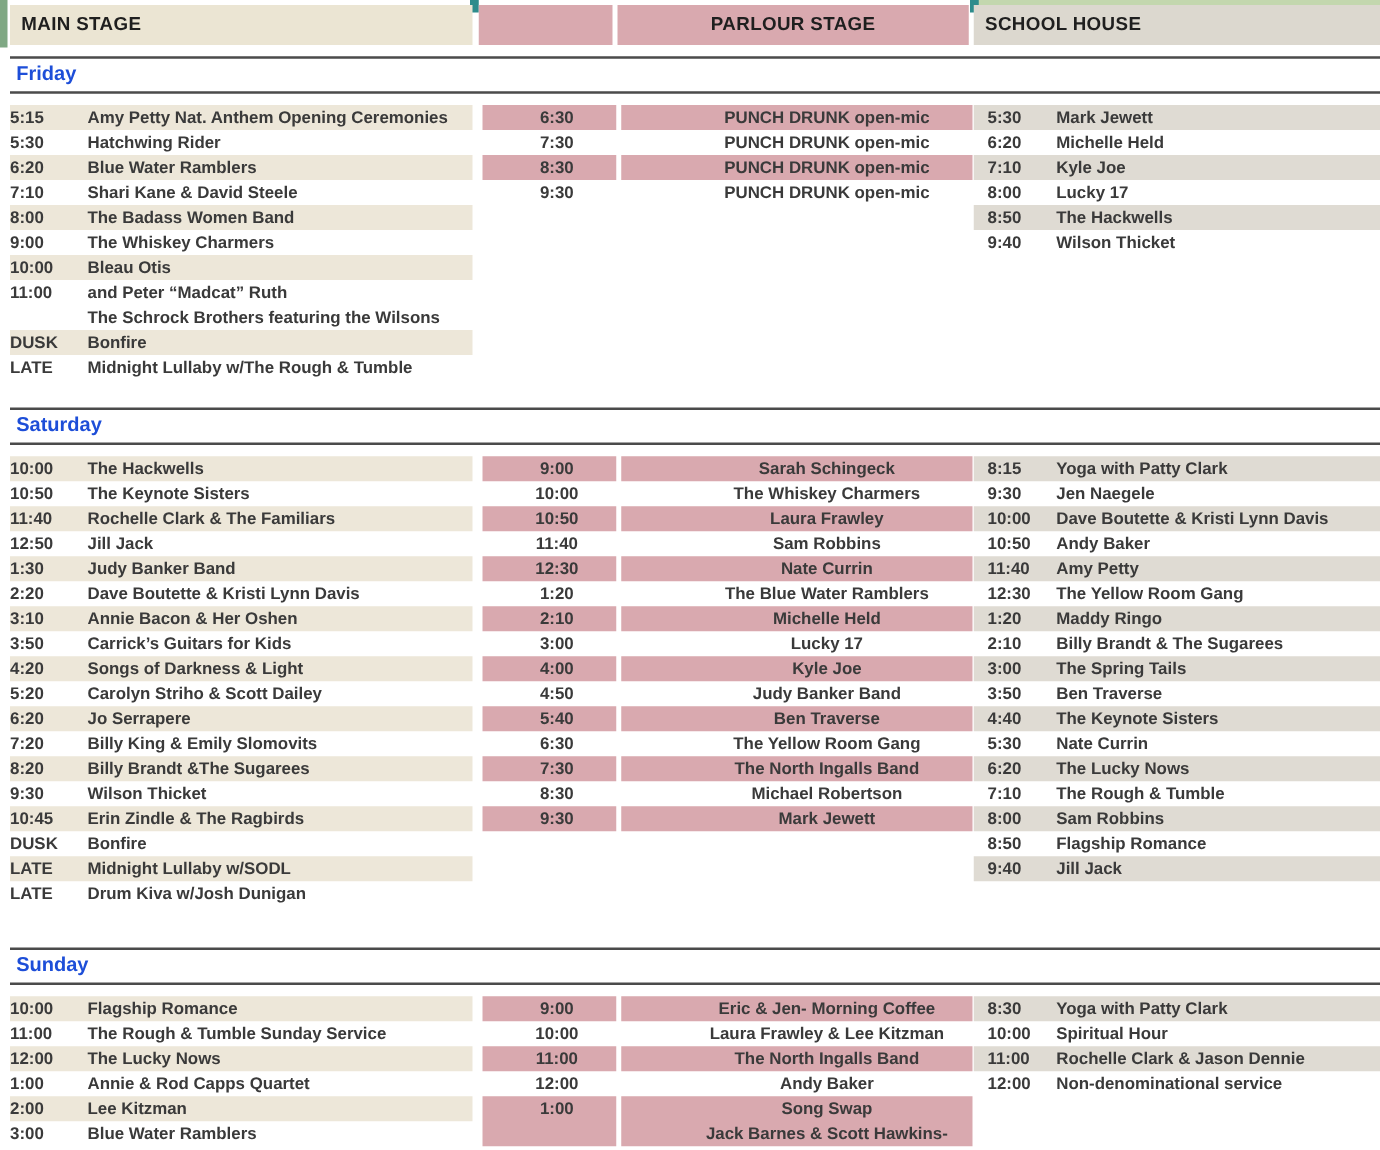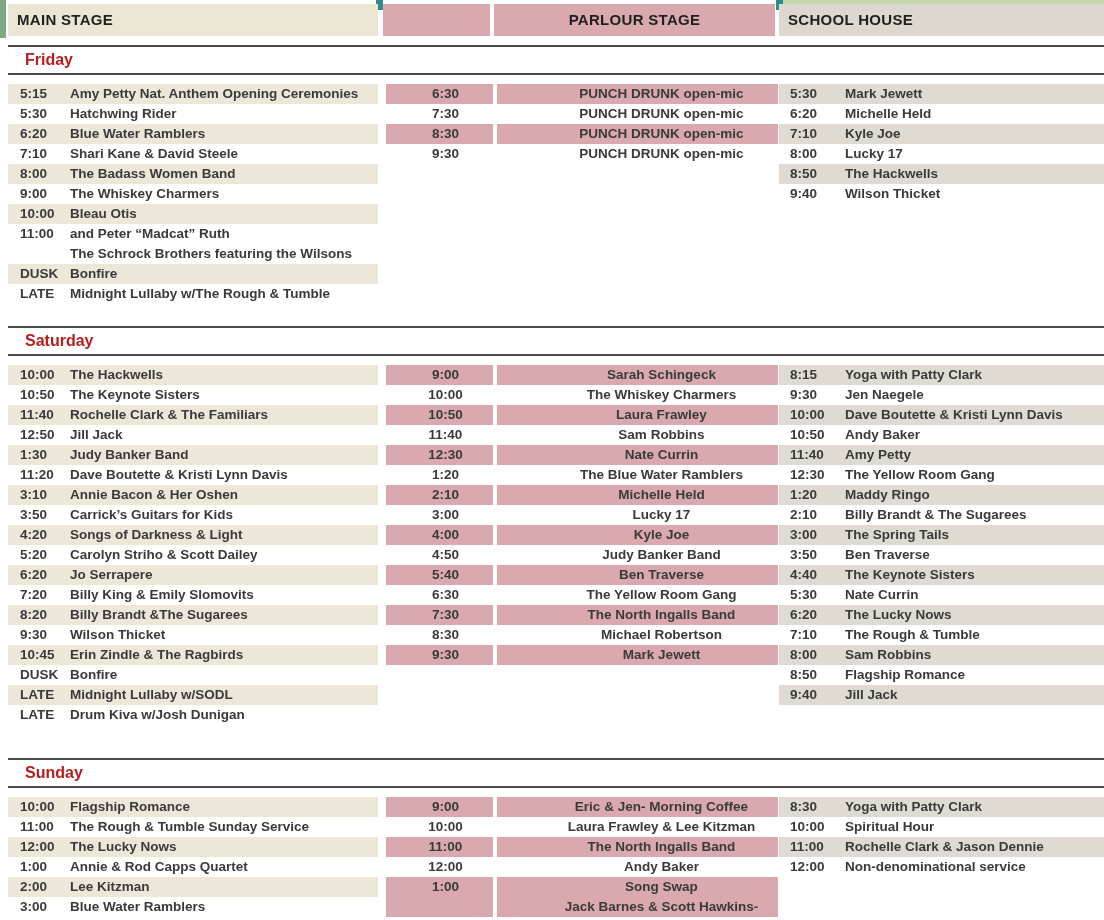--- a/index.html
+++ b/index.html
@@ -24,33 +24,33 @@
   }
   .hdr-main{left:8px;width:370px;background:var(--main-header);padding-left:9px;}
   .hdr-parlour-time{left:383px;width:107px;background:var(--parlour-shade);}
   .hdr-parlour{left:494px;width:281px;background:var(--parlour-shade);text-align:center;}
   .hdr-school{left:779px;width:325px;background:var(--school-header);padding-left:9px;}
 
   
   .day{position:absolute;left:0;width:1104px;}
   .rule{height:2px;background:var(--rule);margin-left:8px;}
   .day-label{
-    height:26px;line-height:26px;padding-left:25px;
-    font-size:16px;font-weight:600;color:#b91c1c;
+    height:26px;line-height:26px;padding-left:13px;
+    font-size:16px;font-weight:600;color:#1d4ed8;
   }
   .rows{position:relative;margin-top:9px;height:0;}
   .col{position:absolute;top:0;}
   .col-main{left:8px;width:370px;}
   .col-parlour{left:386px;width:392px;text-align:center;}
   .col-school{left:779px;width:325px;}
 
   .row{display:flex;box-sizing:border-box;
     font-size:13.5px;font-weight:700;color:var(--text);}
   .row .t{flex:none;box-sizing:border-box;}
-  .col-main .t{width:62px;padding-left:12px;}
+  .col-main .t{width:62px;padding-left:0;}
   .col-school .t{width:66px;padding-left:11px;}
   .row .n{flex:1;min-width:0;}
   .ln{height:20px;line-height:20px;white-space:nowrap;}
   .col-main .shaded{background:var(--main-shade);}
   .col-school .shaded{background:var(--school-shade);}
 
   
   .prow{display:flex;font-size:13.5px;font-weight:700;color:var(--text);}
   .pt{flex:none;width:107px;box-sizing:border-box;padding-left:12px;}
   .pgap{flex:none;width:4px;}
@@ -246,21 +246,21 @@
                 <div class="ln">Jill Jack</div>
               </span>
             </div>
             <div class="row shaded">
               <span class="t ln">1:30</span>
               <span class="n">
                 <div class="ln">Judy Banker Band</div>
               </span>
             </div>
             <div class="row">
-              <span class="t ln">11:20</span>
+              <span class="t ln">2:20</span>
               <span class="n">
                 <div class="ln">Dave Boutette &amp; Kristi Lynn Davis</div>
               </span>
             </div>
             <div class="row shaded">
               <span class="t ln">3:10</span>
               <span class="n">
                 <div class="ln">Annie Bacon &amp; Her Oshen</div>
               </span>
             </div>

